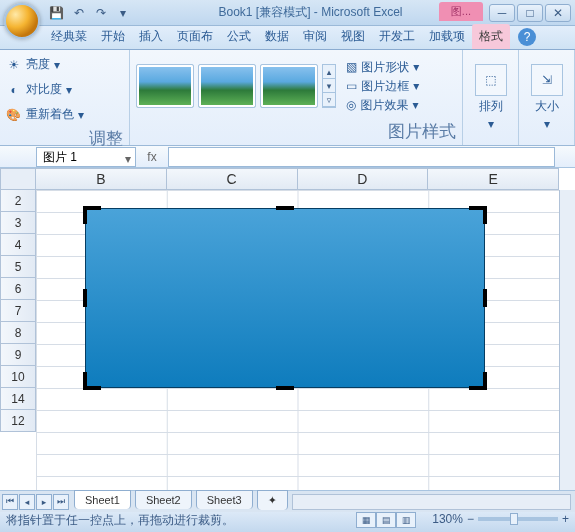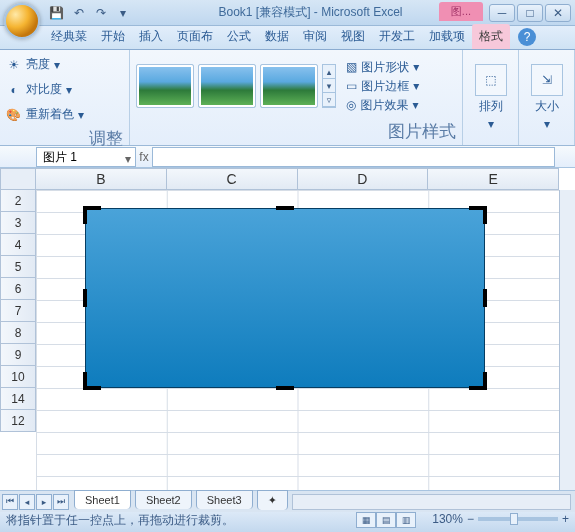--- a/index.html
+++ b/index.html
@@ -26,21 +26,21 @@
 .style-thumb{width:58px;height:44px;border:1px solid #a8c4e0;background:linear-gradient(#8ec4ef 0%,#5aa9e0 40%,#2d7a3a 60%,#64b85a 100%);border-radius:2px;box-shadow:inset 0 0 0 2px #fff}
 .style-scroll{width:14px;height:44px;border:1px solid #a8c4e0;background:#e8f1fb;display:flex;flex-direction:column}
 .style-scroll div{flex:1;display:flex;align-items:center;justify-content:center;border-bottom:1px solid #a8c4e0;color:#3b5c85;font-size:9px}
 .pic-opts{display:flex;flex-direction:column;gap:2px;margin-left:6px}
 .pic-opt{display:flex;align-items:center;gap:4px;color:#2b5b94}
 .big-btn{display:flex;flex-direction:column;align-items:center;gap:2px;color:#2b5b94;padding:0 6px}
 .big-icon{width:32px;height:32px;border:1px solid #a8c4e0;background:#f2f7fd;display:flex;align-items:center;justify-content:center}
 .fbar{height:22px;background:linear-gradient(#f6fafd,#e4eefb);display:flex;align-items:center;border-bottom:1px solid #a8c4e0}
 .namebox{width:100px;height:20px;background:#fff;border:1px solid #9bb9d8;margin-left:36px;padding:0 18px 0 6px;display:flex;align-items:flex-end;position:relative}
 .namebox::after{content:"▾";position:absolute;right:4px;color:#666}
-.fx-label{width:16px;text-align:center;color:#666;}
+.fx-label{width:32px;text-align:center;color:#666;}
 .fx-input{flex:1;height:20px;background:#fff;border:1px solid #9bb9d8;margin-right:20px}
 .sheet{position:relative;background:#fff;height:322px;overflow:hidden}
 .colhdrs{display:flex;height:22px;position:absolute;top:0;left:0;right:16px}
 .corner{width:36px;background:#e7eef7;border:1px solid #b0c2d8}
 .colhdr{flex:1;background:linear-gradient(#f3f7fc,#e2eaf4);border:1px solid #b0c2d8;border-left:none;display:flex;align-items:center;justify-content:center;color:#333;font-size:14px}
 .rowhdrs{position:absolute;top:22px;left:0;width:36px}
 .rowhdr{height:22px;background:linear-gradient(90deg,#f3f7fc,#e2eaf4);border:1px solid #b0c2d8;border-top:none;display:flex;align-items:center;justify-content:center;color:#333}
 .grid{position:absolute;top:22px;left:36px;right:16px;bottom:0}
 .grid::before{content:"";position:absolute;inset:0;background-image:linear-gradient(#d6dde6 1px,transparent 1px),linear-gradient(90deg,#d6dde6 1px,transparent 1px);background-size:25% 22px}
 .vscroll{position:absolute;right:0;top:22px;width:16px;bottom:0;background:#e7eef7;border-left:1px solid #b0c2d8}

